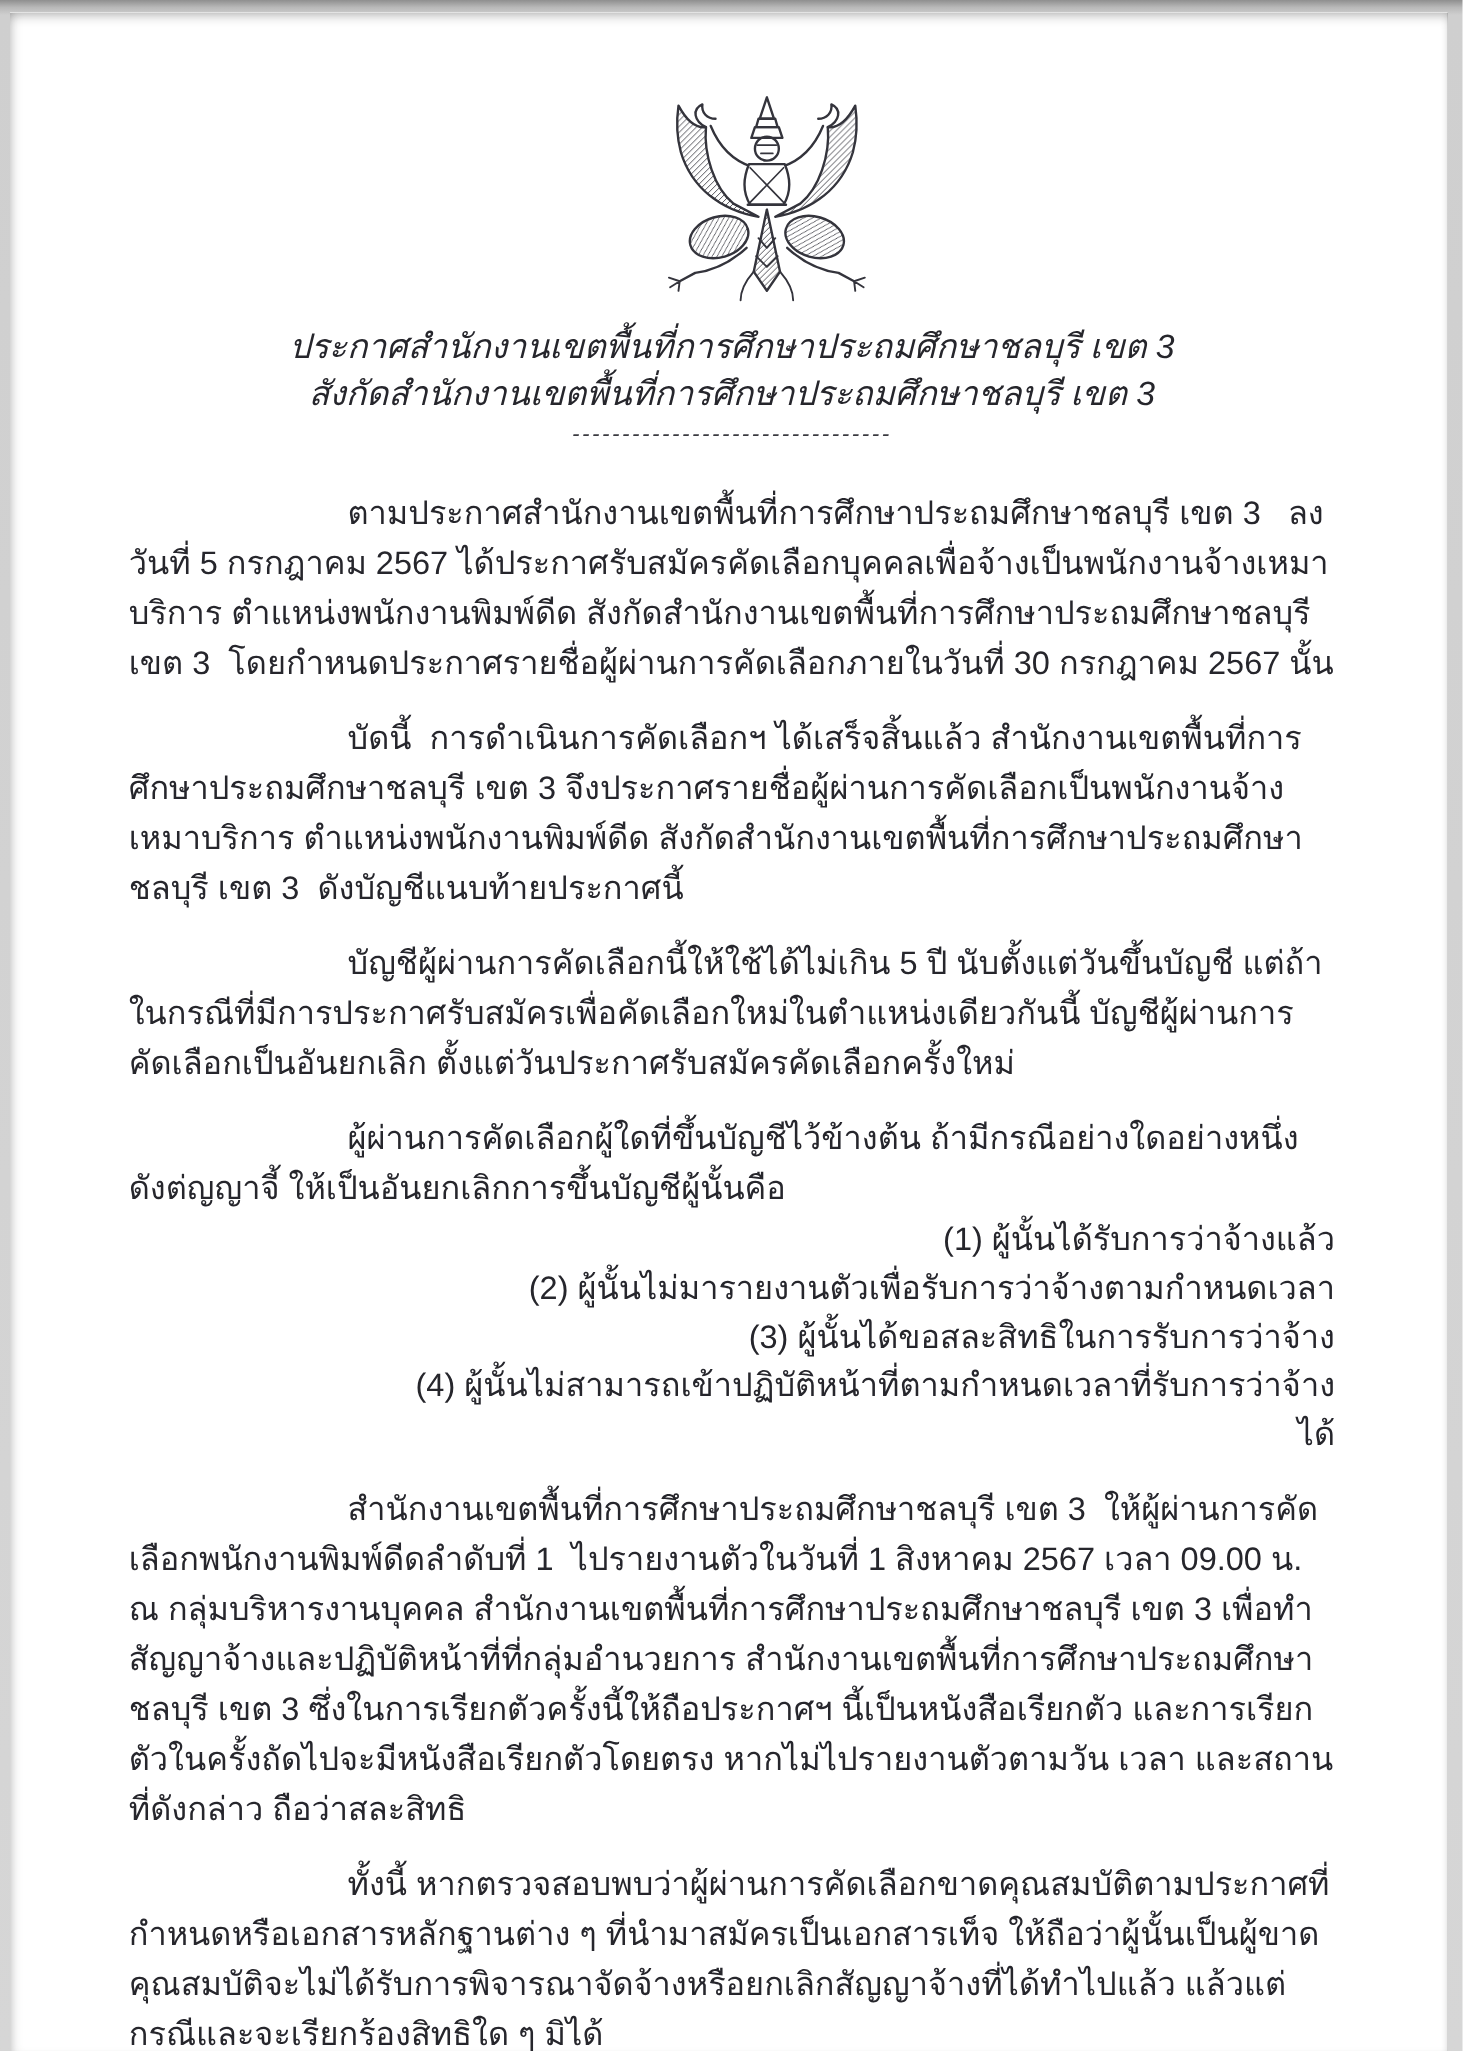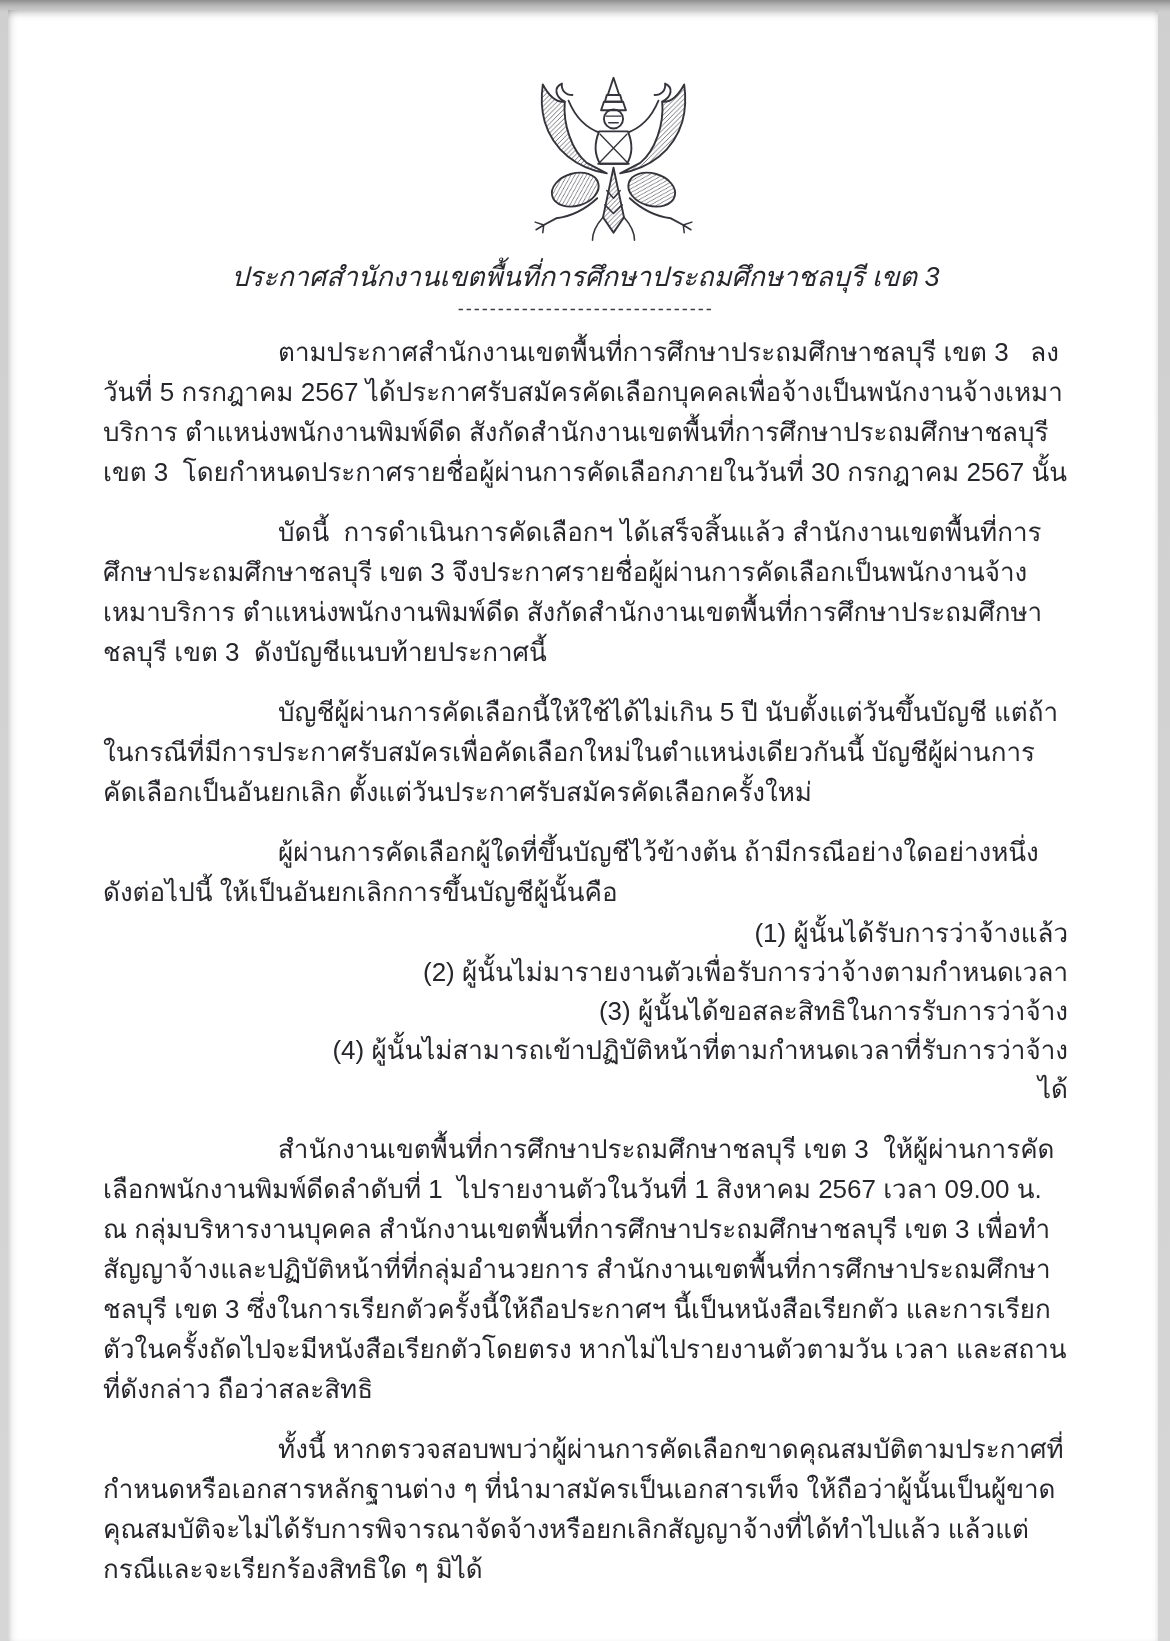--- a/index.html
+++ b/index.html
@@ -17,21 +17,21 @@
   .content{
     position:relative;height:100%;
     padding:0 90px 0 95px;box-sizing:border-box;
     color:#26262c;font-size:26px;line-height:40px;
   }
   .emblem{display:block;width:215px;height:172px;margin:64px auto 0;transform:translateX(28px);}
   .title-block{margin-top:12px;font-style:italic;}
   .title{ text-align:center;font-size:27px;line-height:38px;white-space:pre-wrap;}
   .divider{text-align:center;font-size:18px;line-height:18px;letter-spacing:2px;color:#3a3a40;margin-top:4px;}
   .para{white-space:pre-wrap;text-indent:175px;margin-top:20px;text-align:left;}
-  .para.first{margin-top:14px;}
+  .para.first{margin-top:34px;}
   .list{margin:2px 0 0 205px;}
   .list-item{line-height:39px;white-space:pre-wrap;text-align:right;}
 </style>
 </head>
 <body>
 
 <div class="sheet">
   <div class="content">
 
     <svg class="emblem" viewBox="0 0 220 180" xmlns="http://www.w3.org/2000/svg" aria-hidden="true">
@@ -62,27 +62,28 @@
         <path d="M93 130 C80 142 66 149 50 151 L37 158"></path>
         <path d="M37 158 l-9 -3 m9 3 l-8 5 m8 -5 l-1 8" stroke-width="1.6"></path>
         <path d="M127 130 C140 142 154 149 170 151 L183 158"></path>
         <path d="M183 158 l9 -3 m-9 3 l8 5 m-8 -5 l1 8" stroke-width="1.6"></path>
         <path d="M99 150 C92 158 88 166 88 174 M121 150 C128 158 132 166 132 174" stroke-width="1.6"></path>
       </g>
     </svg>
 
     <div class="title-block">
       <div class="title">ประกาศสำนักงานเขตพื้นที่การศึกษาประถมศึกษาชลบุรี เขต 3</div>
+      <div class="title">สังกัดสำนักงานเขตพื้นที่การศึกษาประถมศึกษาชลบุรี เขต 3</div>
       <div class="divider">--------------------------------</div>
     </div>
 
     <div class="para first">ตามประกาศสำนักงานเขตพื้นที่การศึกษาประถมศึกษาชลบุรี เขต 3   ลงวันที่ 5 กรกฎาคม 2567 ได้ประกาศรับสมัครคัดเลือกบุคคลเพื่อจ้างเป็นพนักงานจ้างเหมาบริการ ตำแหน่งพนักงานพิมพ์ดีด สังกัดสำนักงานเขตพื้นที่การศึกษาประถมศึกษาชลบุรี เขต 3  โดยกำหนดประกาศรายชื่อผู้ผ่านการคัดเลือกภายในวันที่ 30 กรกฎาคม 2567 นั้น</div>
     <div class="para">บัดนี้  การดำเนินการคัดเลือกฯ ได้เสร็จสิ้นแล้ว สำนักงานเขตพื้นที่การศึกษาประถมศึกษาชลบุรี เขต 3 จึงประกาศรายชื่อผู้ผ่านการคัดเลือกเป็นพนักงานจ้างเหมาบริการ ตำแหน่งพนักงานพิมพ์ดีด สังกัดสำนักงานเขตพื้นที่การศึกษาประถมศึกษาชลบุรี เขต 3  ดังบัญชีแนบท้ายประกาศนี้</div>
     <div class="para">บัญชีผู้ผ่านการคัดเลือกนี้ให้ใช้ได้ไม่เกิน 5 ปี นับตั้งแต่วันขึ้นบัญชี แต่ถ้าในกรณีที่มีการประกาศรับสมัครเพื่อคัดเลือกใหม่ในตำแหน่งเดียวกันนี้ บัญชีผู้ผ่านการคัดเลือกเป็นอันยกเลิก ตั้งแต่วันประกาศรับสมัครคัดเลือกครั้งใหม่</div>
-    <div class="para">ผู้ผ่านการคัดเลือกผู้ใดที่ขึ้นบัญชีไว้ข้างต้น ถ้ามีกรณีอย่างใดอย่างหนึ่งดังต่อไปนี้ ให้เป็นอันยกเลิกการขึ้นบัญชีผู้นั้นคือ</div>
+    <div class="para">ผู้ผ่านการคัดเลือกผู้ใดที่ขึ้นบัญชีไว้ข้างต้น ถ้ามีกรณีอย่างใดอย่างหนึ่งดังต่ญญาจี้ ให้เป็นอันยกเลิกการขึ้นบัญชีผู้นั้นคือ</div>
 
     <div class="list">
       <div class="list-item">(1) ผู้นั้นได้รับการว่าจ้างแล้ว</div>
       <div class="list-item">(2) ผู้นั้นไม่มารายงานตัวเพื่อรับการว่าจ้างตามกำหนดเวลา</div>
       <div class="list-item">(3) ผู้นั้นได้ขอสละสิทธิในการรับการว่าจ้าง</div>
       <div class="list-item">(4) ผู้นั้นไม่สามารถเข้าปฏิบัติหน้าที่ตามกำหนดเวลาที่รับการว่าจ้างได้</div>
     </div>
 
     <div class="para">สำนักงานเขตพื้นที่การศึกษาประถมศึกษาชลบุรี เขต 3  ให้ผู้ผ่านการคัดเลือกพนักงานพิมพ์ดีดลำดับที่ 1  ไปรายงานตัวในวันที่ 1 สิงหาคม 2567 เวลา 09.00 น. ณ กลุ่มบริหารงานบุคคล สำนักงานเขตพื้นที่การศึกษาประถมศึกษาชลบุรี เขต 3 เพื่อทำสัญญาจ้างและปฏิบัติหน้าที่ที่กลุ่มอำนวยการ สำนักงานเขตพื้นที่การศึกษาประถมศึกษาชลบุรี เขต 3 ซึ่งในการเรียกตัวครั้งนี้ให้ถือประกาศฯ นี้เป็นหนังสือเรียกตัว และการเรียกตัวในครั้งถัดไปจะมีหนังสือเรียกตัวโดยตรง หากไม่ไปรายงานตัวตามวัน เวลา และสถานที่ดังกล่าว ถือว่าสละสิทธิ</div>
     <div class="para">ทั้งนี้ หากตรวจสอบพบว่าผู้ผ่านการคัดเลือกขาดคุณสมบัติตามประกาศที่กำหนดหรือเอกสารหลักฐานต่าง ๆ ที่นำมาสมัครเป็นเอกสารเท็จ ให้ถือว่าผู้นั้นเป็นผู้ขาดคุณสมบัติจะไม่ได้รับการพิจารณาจัดจ้างหรือยกเลิกสัญญาจ้างที่ได้ทำไปแล้ว แล้วแต่กรณีและจะเรียกร้องสิทธิใด ๆ มิได้</div>

